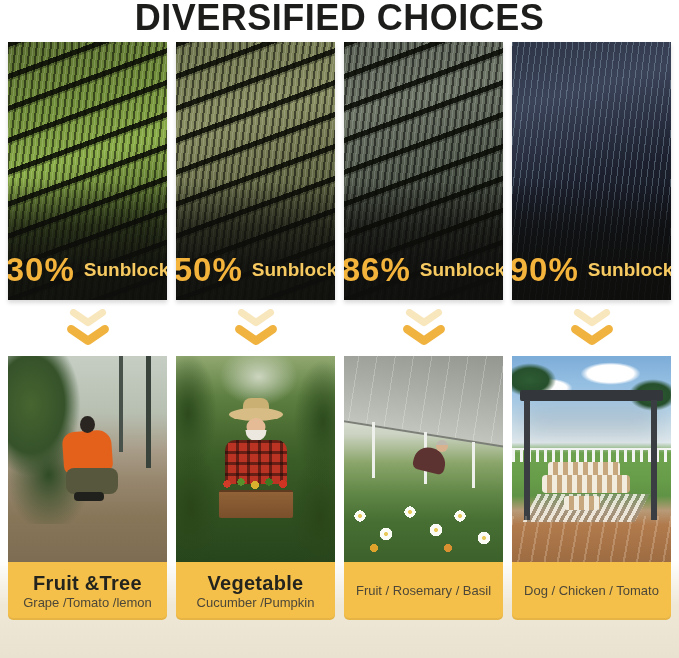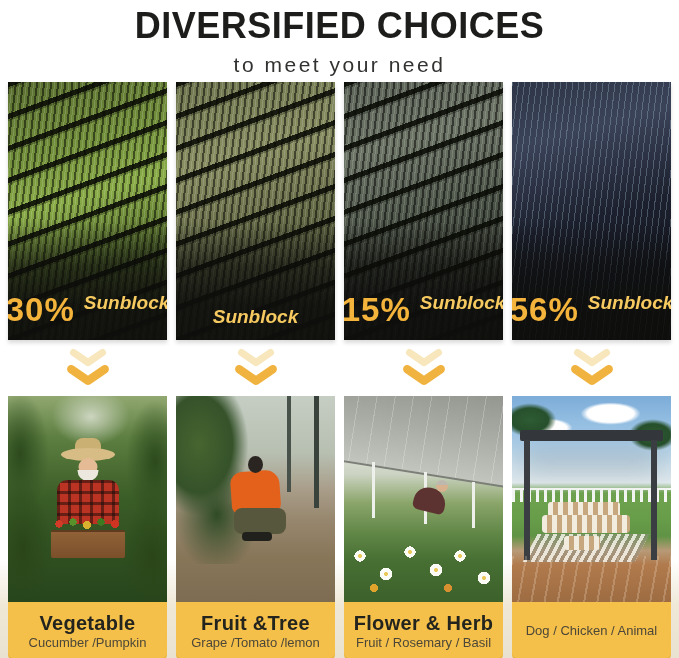--- a/index.html
+++ b/index.html
@@ -2,21 +2,21 @@
 <html><head>
 <meta charset="utf-8">
 <style>
   html,body{margin:0;padding:0;}
   body{font-family:"Liberation Sans", sans-serif; background:#fff;}
   .page{position:relative; width:679px; height:658px; overflow:hidden;
         background:linear-gradient(180deg,#ffffff 0%,#ffffff 85%,#efe8d7 92%,#e9e2d0 100%);}
 
   
   .hdr{padding-top:0; text-align:center;}
-  .hdr h1{margin:8px; font-size:36px; font-weight:700; letter-spacing:.5px; color:#1d1d1b; line-height:1.02;}
+  .hdr h1{margin:0; font-size:36px; font-weight:700; letter-spacing:.5px; color:#1d1d1b; line-height:1.02;}
   .hdr .sub{margin-top:2px; font-size:21px; letter-spacing:2.5px; color:#323230;}
 
   
   .grid{display:grid; grid-template-columns:repeat(4,1fr); gap:9px; padding:0 8px;}
 
   
   .shade-row{margin-top:5px;}
   .shade-panel{position:relative; margin:0; height:258px; overflow:hidden;
                box-shadow:0 3px 4px rgba(0,0,0,.14);}
   .net{position:absolute; inset:0;}
@@ -29,23 +29,23 @@
   .sp4 .net{background-color:#1c202e;
     background-image:
       repeating-linear-gradient(97deg, rgba(168,198,214,.32) 0 1px, rgba(0,0,0,0) 1px 6px),
       linear-gradient(165deg,#2d3446 0%,#3b4359 22%,#1c202e 52%,#0c0e14 100%);}
   .texlayer{position:absolute; inset:0;
     background:
       repeating-linear-gradient(160deg, rgba(8,10,4,.88) 0 5px, rgba(8,10,4,.28) 5px 7px, rgba(0,0,0,0) 7px 30px),
       repeating-linear-gradient(97deg, rgba(0,0,0,.5) 0 2px, rgba(0,0,0,0) 2px 4px, rgba(255,255,255,.15) 4px 5px, rgba(0,0,0,0) 5px 7px);}
   .shade-overlay{position:absolute; left:0; right:0; bottom:0; height:46%;
     background:linear-gradient(180deg, rgba(12,12,10,0) 0%, rgba(12,12,10,.62) 38%, rgba(14,14,12,.9) 72%, rgba(14,14,12,.92) 100%);}
-  .shade-label{position:absolute; left:0; right:0; bottom:14px; display:flex; justify-content:center; gap:9px;}
+  .shade-label{position:absolute; left:0; right:0; bottom:14px; display:flex; align-items:center; justify-content:center; gap:9px;}
   .pct{font-size:33px; font-weight:700; color:#f4b43c; letter-spacing:1px; line-height:1;}
-  .sb{font-size:19px; font-weight:700; color:#f6ca60; line-height:1;font-style:italic;}
+  .sb{font-size:19px; font-weight:700; color:#f6ca60; line-height:1;}
 
   
   .arrow-row{margin-top:9px; height:42px;}
   .arrow{display:flex; flex-direction:column; align-items:center; justify-content:flex-start;}
   .arrow svg{display:block;}
   .chev-pale{color:#f8e6bc; margin-bottom:-2px;}
   .chev-gold{color:#f1b33f;}
 
   
   .use-row{margin-top:5px;}
@@ -145,21 +145,20 @@
   .cap-title{font-size:20px; font-weight:700; color:#24241f; letter-spacing:.3px; line-height:1;}
   .cap-sub{font-size:13px; color:#4c4739; line-height:1;}
 </style>
 </head>
 <body>
 
 <div class="page">
 
   <div class="hdr">
     <h1>DIVERSIFIED CHOICES</h1>
-    <div class="sub">to meet your need</div>
   </div>
 
   <div class="grid shade-row">
 
     <figure class="shade-panel sp1">
       <div class="net">
           <div class="texlayer"></div>
         </div>
       <div class="shade-overlay"></div>
       <div class="shade-label">
@@ -167,40 +166,41 @@
         <span class="sb">Sunblock</span>
       </div>
     </figure>
 
     <figure class="shade-panel sp2">
       <div class="net">
           <div class="texlayer"></div>
         </div>
       <div class="shade-overlay"></div>
       <div class="shade-label">
+        <span class="pct">50%</span>
         <span class="sb">Sunblock</span>
       </div>
     </figure>
 
     <figure class="shade-panel sp3">
       <div class="net">
           <div class="texlayer"></div>
         </div>
       <div class="shade-overlay"></div>
       <div class="shade-label">
-        <span class="pct">15%</span>
+        <span class="pct">86%</span>
         <span class="sb">Sunblock</span>
       </div>
     </figure>
 
     <figure class="shade-panel sp4">
       <div class="net"></div>
       <div class="shade-overlay"></div>
       <div class="shade-label">
-        <span class="pct">56%</span>
+        <span class="pct">90%</span>
         <span class="sb">Sunblock</span>
       </div>
     </figure>
   </div>
 
   <div class="grid arrow-row">
     <div class="arrow">
       <svg class="chev-pale" width="42" height="18" viewBox="0 0 44 20">
           <path d="M6 4 L22 15 L38 4" fill="none" stroke="currentColor" stroke-width="8" stroke-linecap="round" stroke-linejoin="round"></path>
         </svg>
@@ -228,84 +228,83 @@
       <svg class="chev-pale" width="42" height="18" viewBox="0 0 44 20">
           <path d="M6 4 L22 15 L38 4" fill="none" stroke="currentColor" stroke-width="8" stroke-linecap="round" stroke-linejoin="round"></path>
         </svg>
       <svg class="chev-gold" width="46" height="21" viewBox="0 0 44 20">
           <path d="M6 4 L22 15 L38 4" fill="none" stroke="currentColor" stroke-width="8" stroke-linecap="round" stroke-linejoin="round"></path>
         </svg>
     </div>
   </div>
 
   <div class="grid use-row">
+
+    <figure class="use-panel">
+      <div class="photo p1">
+        <div class="s1-plant"></div>
+        <div class="s1-postA"></div>
+        <div class="s1-postB"></div>
+        <div class="s1-shirt"></div>
+        <div class="s1-head"></div>
+        <div class="s1-pants"></div>
+        <div class="s1-shoe"></div>
+      </div>
+      <figcaption class="caption">
+        <div class="cap-title">Fruit &amp;Tree</div>
+        <div class="cap-sub">Grape /Tomato /lemon</div>
+      </figcaption>
+    </figure>
 
     <figure class="use-panel">
       <div class="photo p2">
         <div class="s2-leafL"></div>
         <div class="s2-leafR"></div>
         <div class="s2-hattop"></div>
         <div class="s2-hatbrim"></div>
         <div class="s2-face"></div>
         <div class="s2-beard"></div>
         <div class="s2-shirt"></div>
         <div class="s2-veg"></div>
         <div class="s2-crate"></div>
       </div>
       <figcaption class="caption">
         <div class="cap-title">Vegetable</div>
         <div class="cap-sub">Cucumber /Pumpkin</div>
       </figcaption>
     </figure>
 
     <figure class="use-panel">
-      <div class="photo p1">
-        <div class="s1-plant"></div>
-        <div class="s1-postA"></div>
-        <div class="s1-postB"></div>
-        <div class="s1-shirt"></div>
-        <div class="s1-head"></div>
-        <div class="s1-pants"></div>
-        <div class="s1-shoe"></div>
-      </div>
-      <figcaption class="caption">
-        <div class="cap-title">Fruit &amp;Tree</div>
-        <div class="cap-sub">Grape /Tomato /lemon</div>
-      </figcaption>
-    </figure>
-
-    <figure class="use-panel">
       <div class="photo p3">
         <div class="s3-canopy"></div>
         <div class="s3-postA"></div>
         <div class="s3-postB"></div>
         <div class="s3-postC"></div>
         <div class="s3-body"></div>
         <div class="s3-head"></div>
         <div class="s3-flowers"></div>
       </div>
       <figcaption class="caption">
-        <div class="cap-title">Flower &amp; Herb</div>
         <div class="cap-sub">Fruit / Rosemary / Basil</div>
       </figcaption>
     </figure>
 
     <figure class="use-panel">
       <div class="photo p4">
         <div class="s4-clouds"></div>
         <div class="s4-palmL"></div>
         <div class="s4-palmR"></div>
         <div class="s4-fence"></div>
         <div class="s4-rug"></div>
         <div class="s4-roof"></div>
         <div class="s4-postL"></div>
         <div class="s4-postR"></div>
         <div class="s4-sofaBack stripes"></div>
         <div class="s4-sofaSeat stripes"></div>
         <div class="s4-ottoman stripes"></div>
         <div class="s4-deckLines"></div>
       </div>
       <figcaption class="caption">
-        <div class="cap-sub">Dog / Chicken / Animal</div>
+        <div class="cap-sub">Dog / Chicken / Tomato</div>
       </figcaption>
     </figure>
   </div>
 </div>
 
 </body></html>

